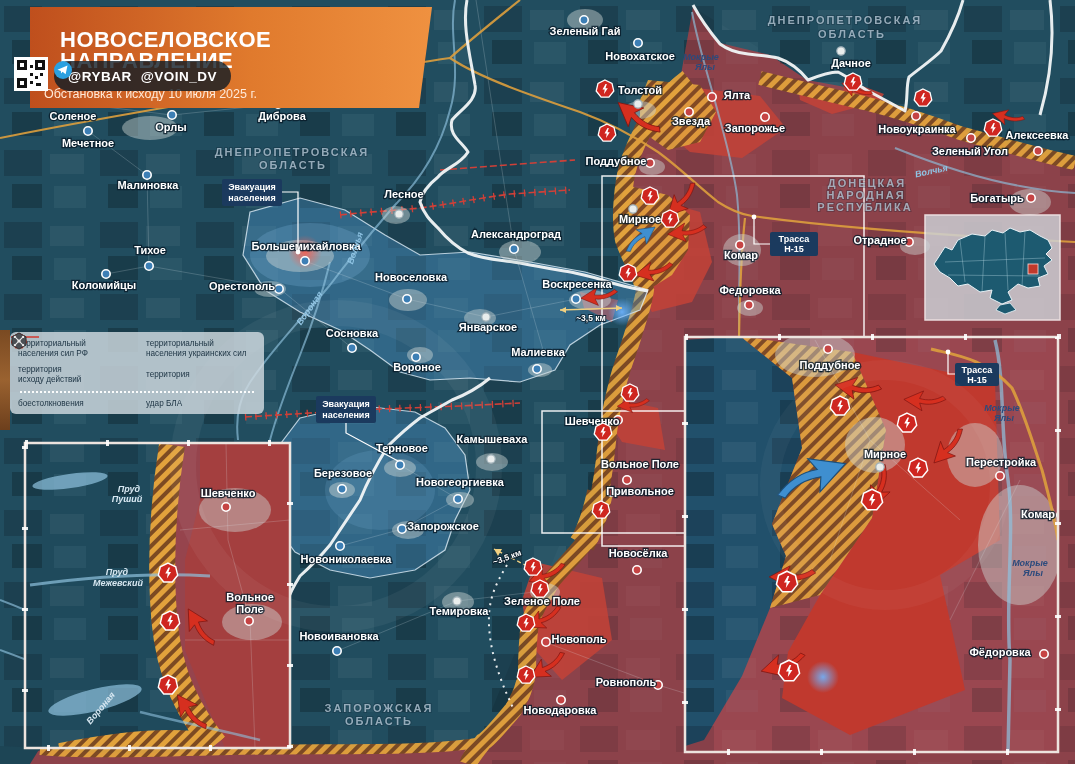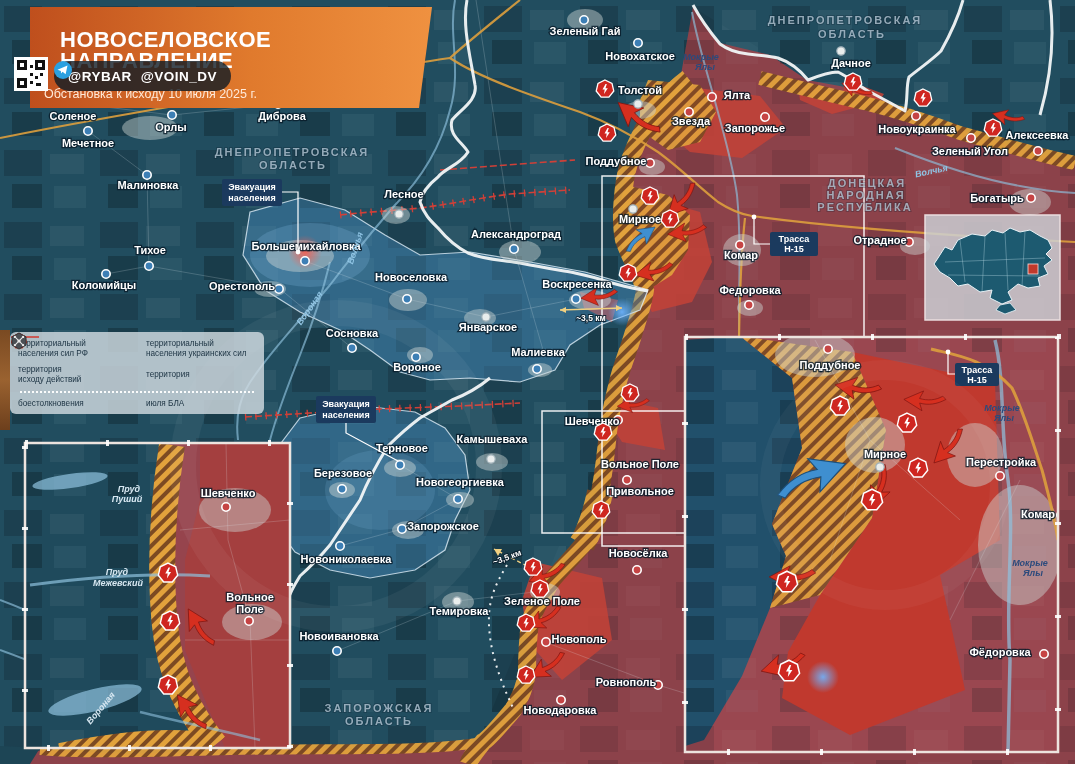--- a/index.html
+++ b/index.html
@@ -576,17 +576,17 @@
         <g stroke="#e8e8e8" stroke-width="1.2">
               <line x1="-4.5" y1="-4.5" x2="4.5" y2="4.5"></line>
               <line x1="4.5" y1="-4.5" x2="-4.5" y2="4.5"></line>
             </g>
         <circle r="1.8" fill="#e8e8e8"></circle>
             <circle cx="-4.5" cy="-4.5" r="1.3" fill="#e8e8e8"></circle>
             <circle cx="4.5" cy="-4.5" r="1.3" fill="#e8e8e8"></circle>
             <circle cx="-4.5" cy="4.5" r="1.3" fill="#e8e8e8"></circle>
             <circle cx="4.5" cy="4.5" r="1.3" fill="#e8e8e8"></circle>
       </svg>
-      <div>июля БЛА</div>
+      <div>удар БЛА</div>
     </div>
   </div>
 </div>
 </div>
 
 </body></html>

